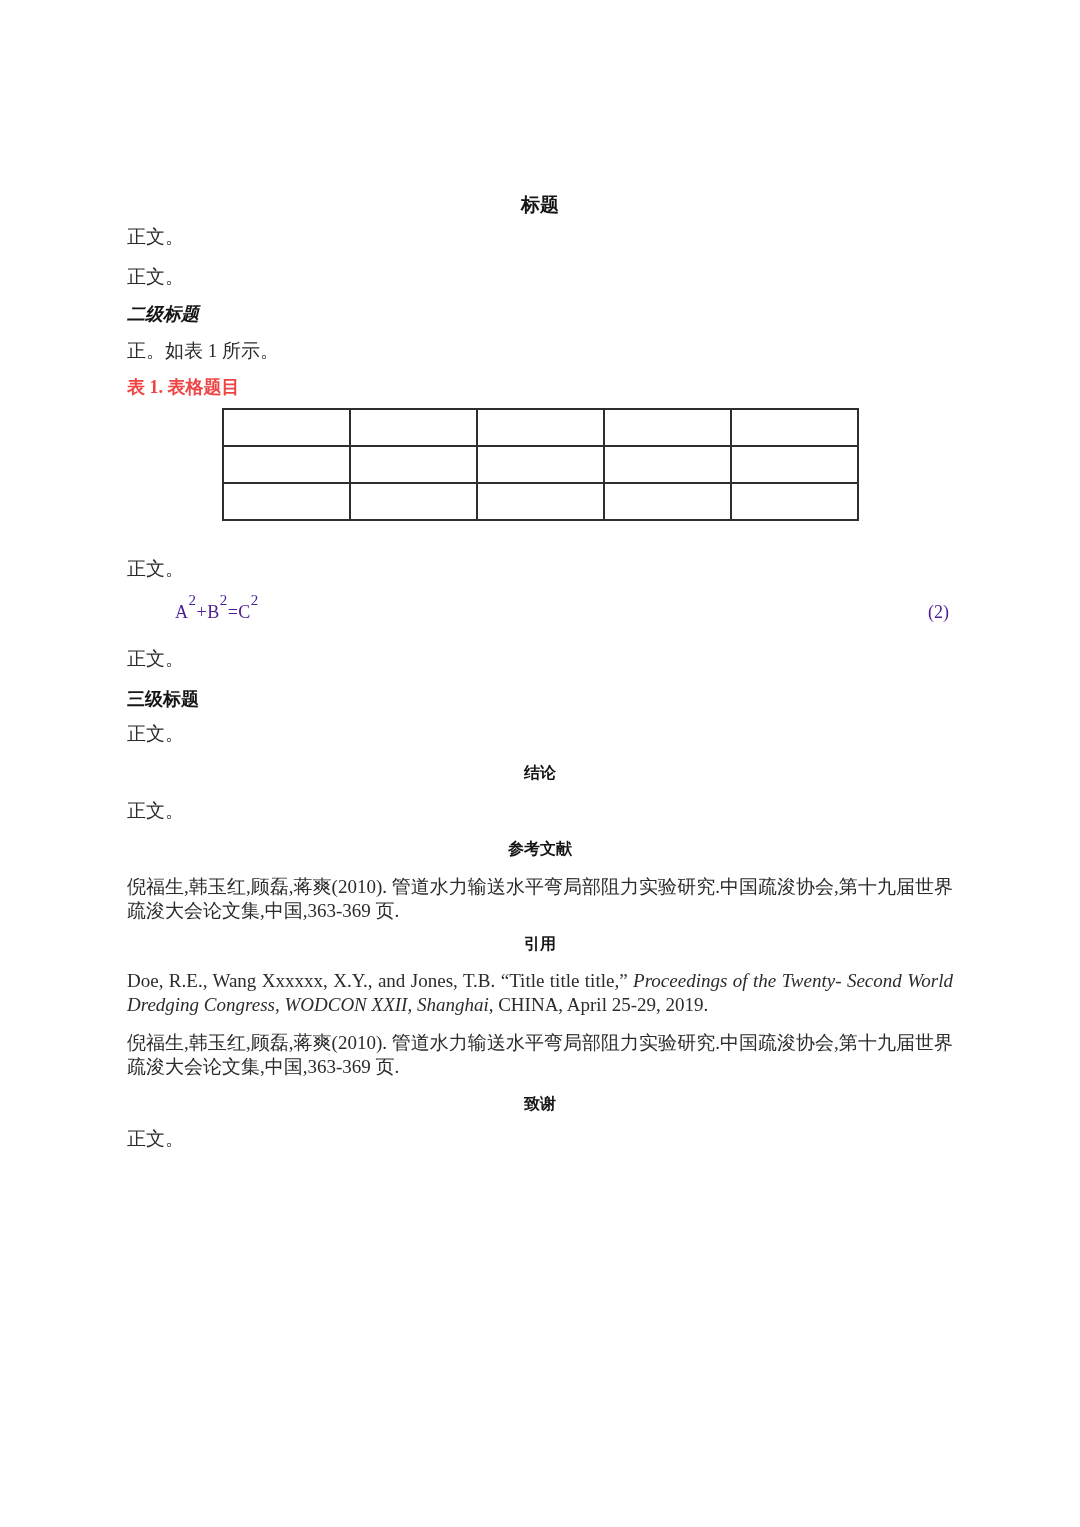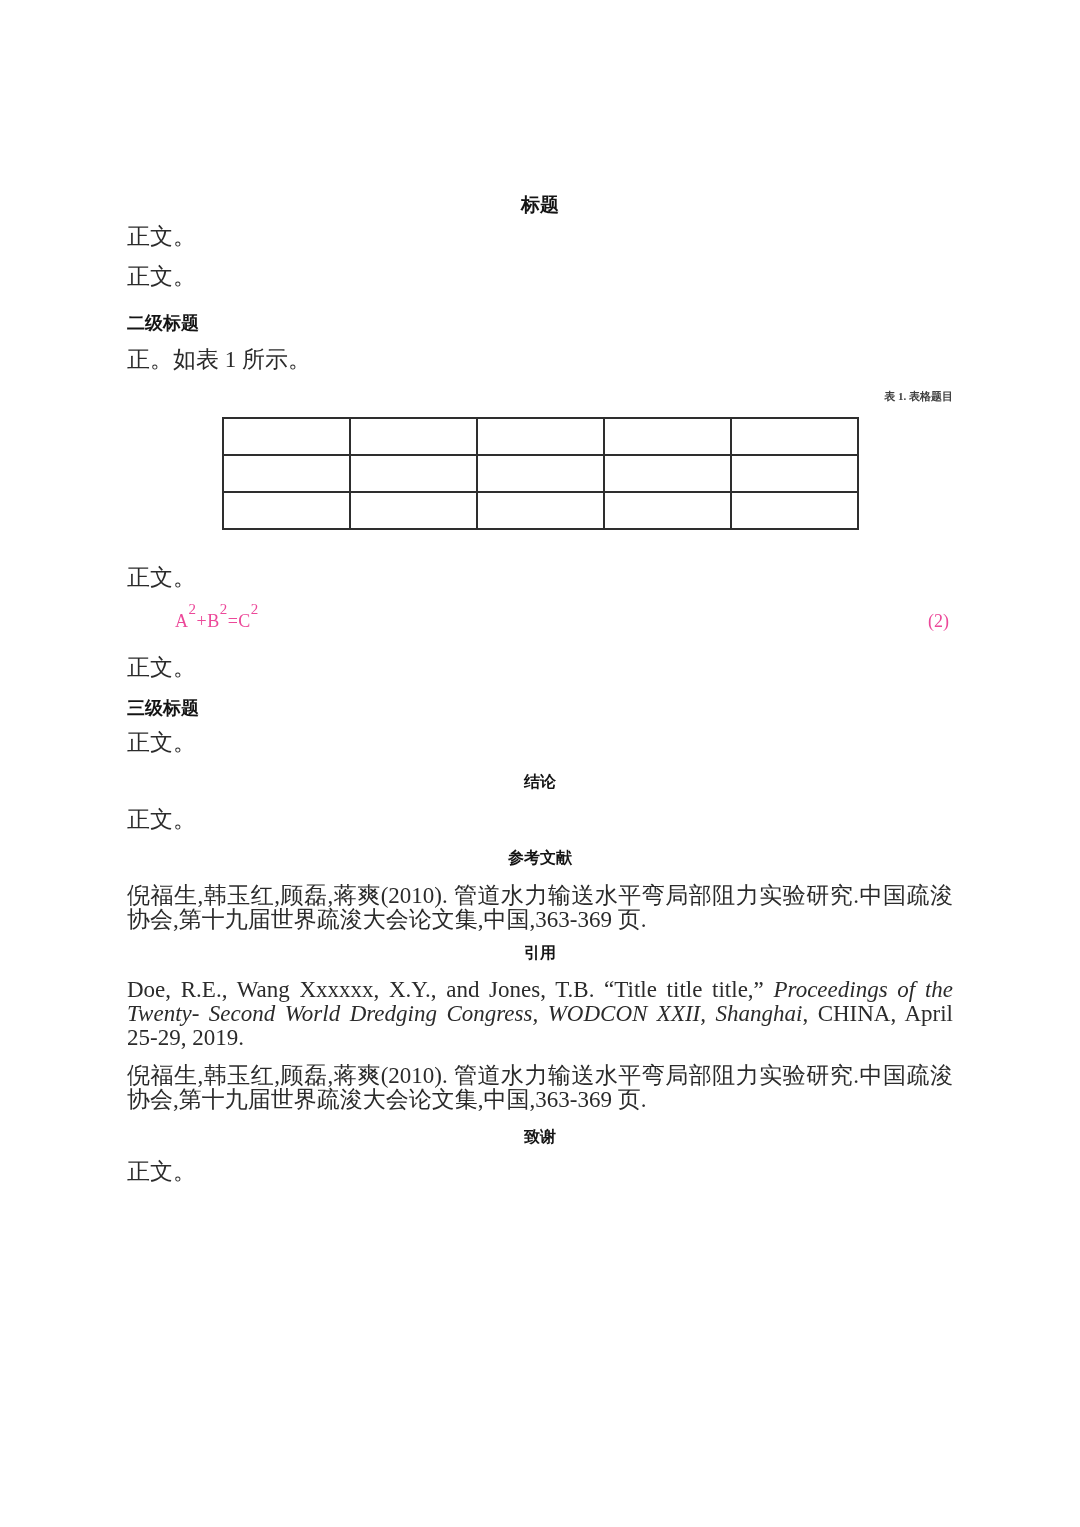--- a/index.html
+++ b/index.html
@@ -9,21 +9,21 @@
     width: 1080px;
     height: 1527px;
     margin: 0 auto;
     background: #ffffff;
     padding: 193px 127px 4px 127px;
     font-family: "Liberation Serif", "DejaVu Serif", serif;
     color: #2b2b2b;
     overflow: hidden;
   }
   p.body-para {
-    font-size: 23px;
+    font-size: 19px;
     line-height: 24px;
   }
   .justify { text-align: justify; }
   .doc-title {
     font-size: 19px;
     font-weight: 700;
     text-align: center;
     color: #141414;
     line-height: 24px;
     font-family: "Liberation Sans", "DejaVu Sans", sans-serif;
@@ -37,66 +37,66 @@
   }
   .heading-center {
     font-size: 16px;
     font-weight: 700;
     color: #141414;
     line-height: 24px;
     text-align: center;
     font-family: "Liberation Sans", "DejaVu Sans", sans-serif;
   }
   .table-caption {
-    font-size: 11px;
+    font-size: 18px;
     font-weight: 700;
-    text-align: right;
-    color: #404040;
+    text-align: left;
+    color: #ef4444;
     line-height: 24px;
   }
   table.sample-table {
     border-collapse: collapse;
     margin: 9px auto 0 auto;
     table-layout: fixed;
   }
   table.sample-table td {
     width: 127px;
     height: 37px;
     border: 2px solid #2e2e2e;
     background: #ffffff;
   }
   .equation-row {
     display: flex;
     justify-content: space-between;
     align-items: baseline;
     margin-top: 16px;
     font-size: 18px;
     line-height: 30px;
-    color: #ec4899;
+    color: #4c1d95;
   }
   .eq-left { margin-left: 48px; letter-spacing: 0.5px; }
   .eq-sup {
     font-size: 15px;
     position: relative;
     top: -6px;
     line-height: 0;
   }
   .eq-number { margin-right: 4px; }
   .it { font-style: italic; }
   .mt6  { margin-top: 6px; }
   .mt8  { margin-top: 8px; }
   .mt9  { margin-top: 9px; }
   .mt10 { margin-top: 10px; }
   .mt11 { margin-top: 11px; }
   .mt12 { margin-top: 12px; }
   .mt13 { margin-top: 13px; }
   .mt14 { margin-top: 14px; }
   .mt15 { margin-top: 15px; }
   .mt16 { margin-top: 16px; }
-  .mt18 { margin-top: 22px; }
+  .mt18 { margin-top: 13px; font-style: italic; }
   .mt20 { margin-top: 20px; }
   .mt36 { margin-top: 36px; }
 </style>
 </head>
 <body>
 
 <div class="page">
 
   <h1 class="doc-title">标题</h1>
 

